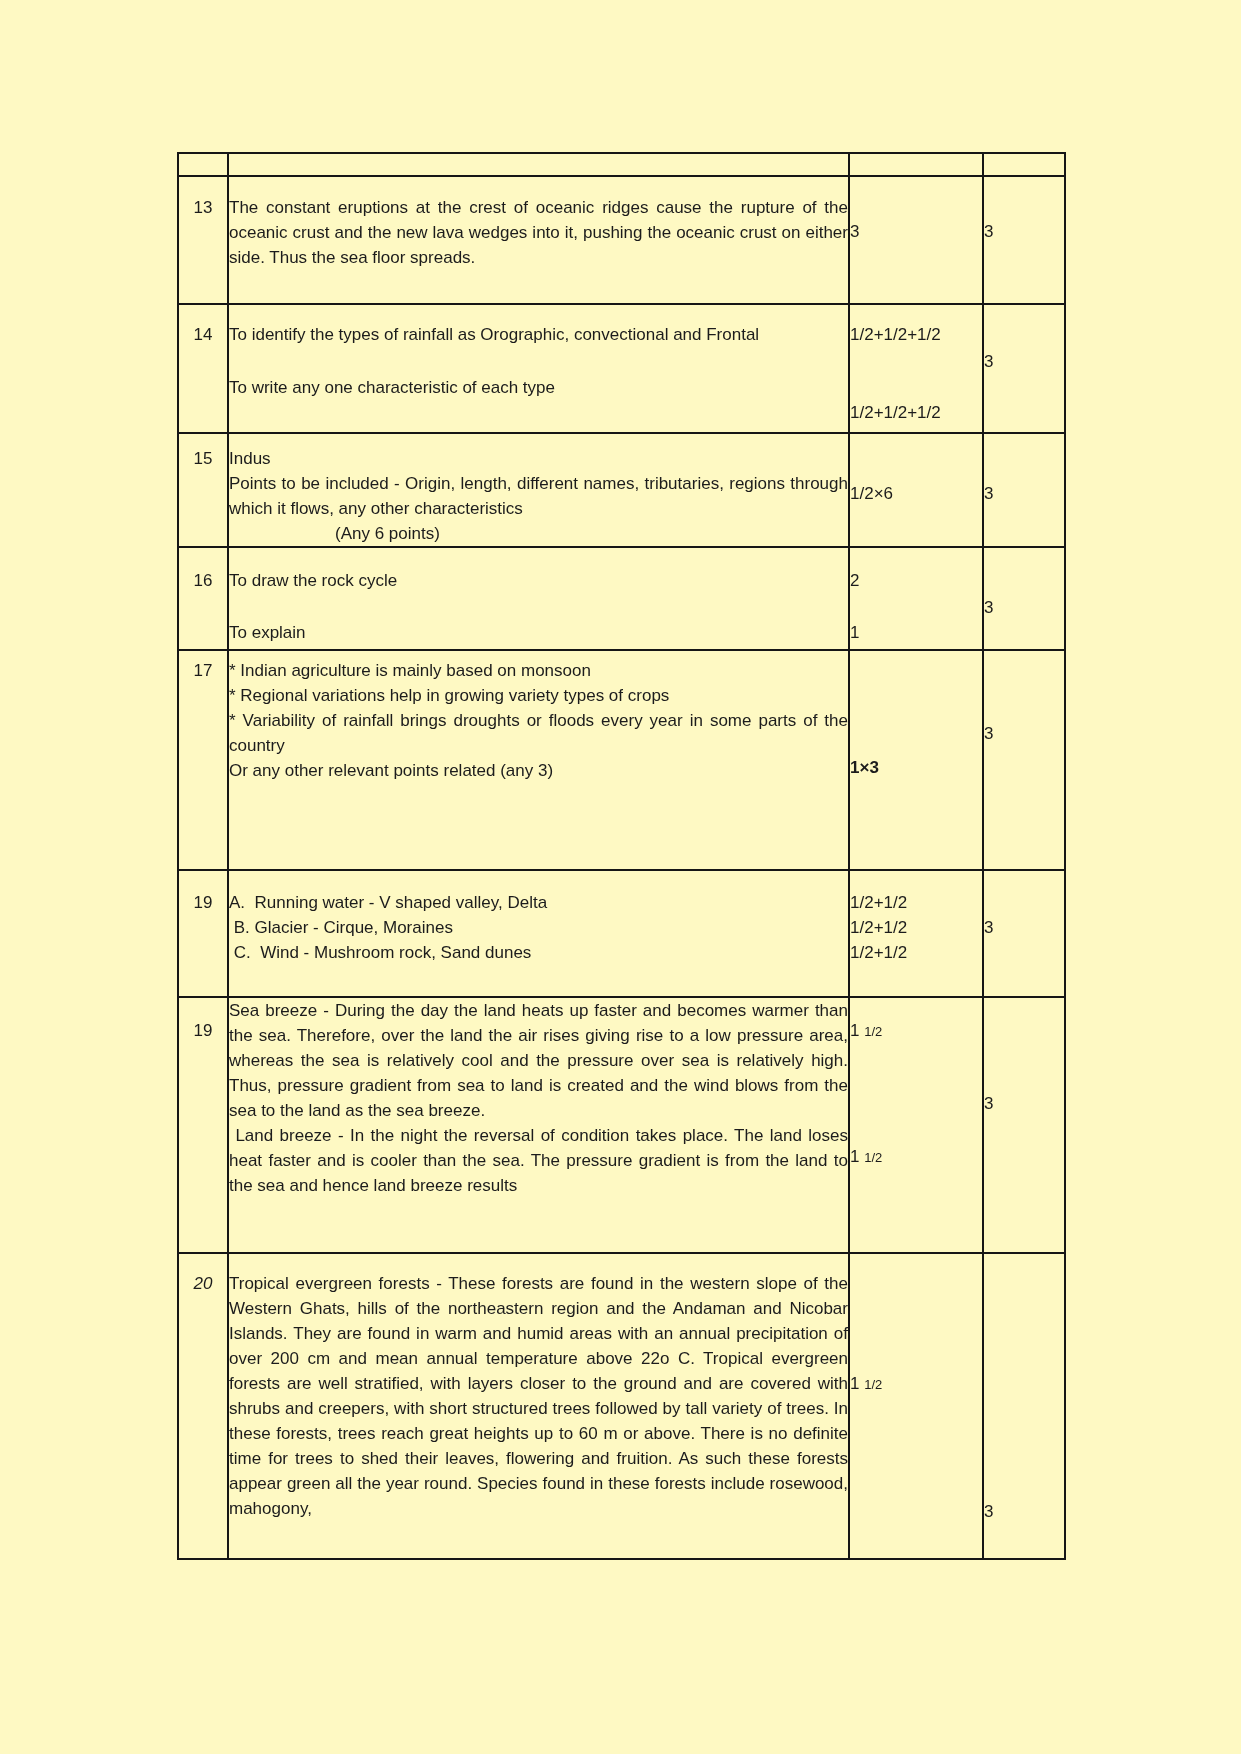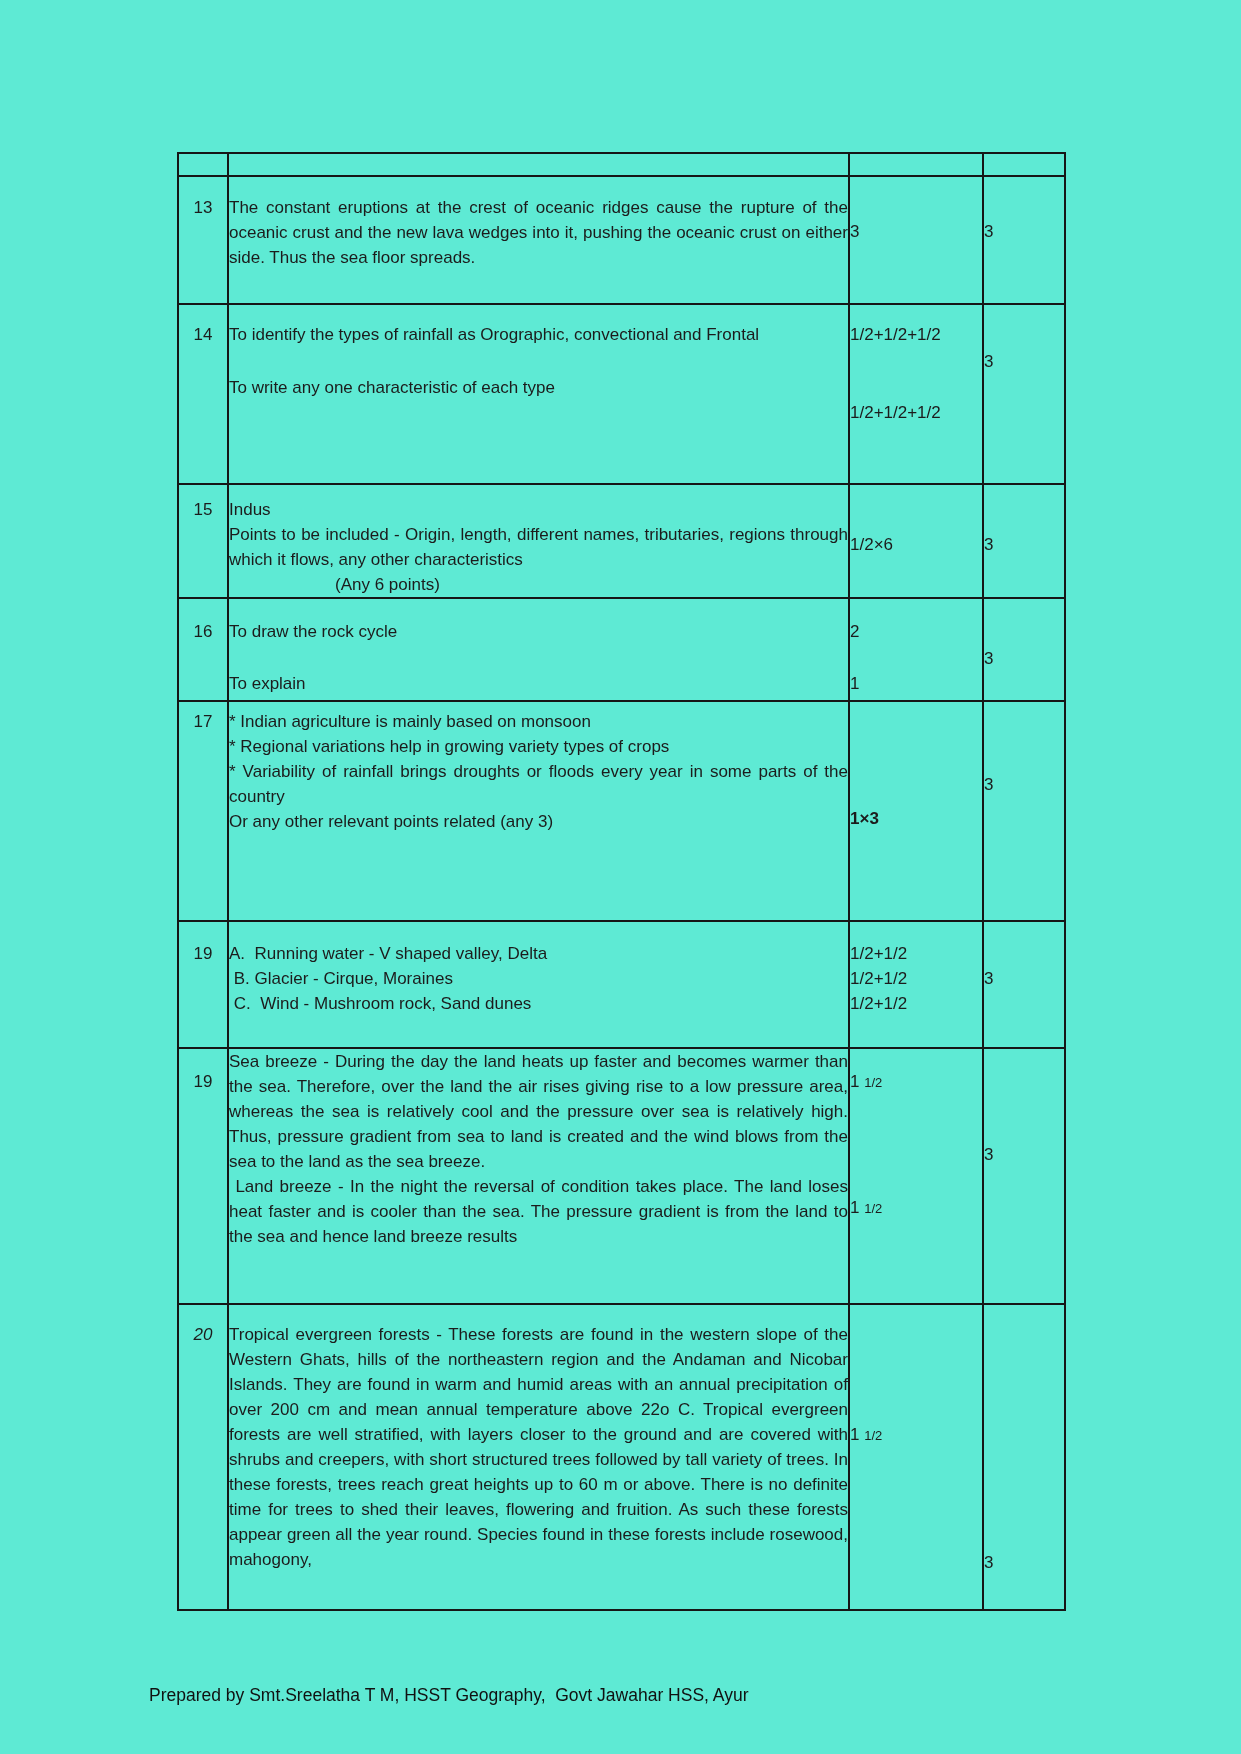--- a/index.html
+++ b/index.html
@@ -1,20 +1,20 @@
 <!DOCTYPE html>
 <html><head>
 <meta charset="utf-8">
 <style>
   html,body{margin:0;padding:0;}
   body{
     width:1241px;height:1754px;position:relative;background:#ffffff;
     font-family:"Liberation Sans",sans-serif;color:#1a1a1a;
   }
-  .sheet{position:absolute;left:0;top:0;width:1241px;height:1754px;background:#5eead4;}
+  .sheet{position:absolute;left:0;top:0;width:1241px;height:1754px;background:#fef9c3;}
   table.mark-table{
     position:absolute;left:177px;top:152px;width:887px;
     border-collapse:collapse;table-layout:fixed;
   }
   table.mark-table td{
     border:2px solid #161616;vertical-align:top;padding:0;
     font-size:17px;line-height:25px;color:#1c1c1c;
     overflow:hidden;
   }
   td.c-num{text-align:center;}
@@ -58,21 +58,21 @@
         <p class="just" style="padding-top:18px;">The constant eruptions at the crest of oceanic ridges cause the rupture of the oceanic crust and the new lava wedges into it, pushing the oceanic crust on either side. Thus the sea floor spreads.</p>
       </td>
       <td class="c-split">
         <p style="padding-top:42px;">3</p>
       </td>
       <td class="c-total">
         <p style="padding-top:42px;">3</p>
       </td>
     </tr>
 
-    <tr style="height:180px;margin-left:16px;">
+    <tr style="height:129px;margin-left:16px;">
       <td class="c-num">
         <p style="padding-top:17px;">14</p>
       </td>
       <td class="c-ans">
         <p class="just" style="padding-top:17px;">To identify the types of rainfall as Orographic, convectional and Frontal</p>
         <p style="margin-top:28px;">To write any one characteristic of each type</p>
       </td>
       <td class="c-split">
         <p style="padding-top:17px;">1/2+1/2+1/2</p>
         <p style="margin-top:53px;">1/2+1/2+1/2</p>
@@ -180,14 +180,13 @@
       <td class="c-split">
         <p style="padding-top:117px;"><span>1</span> <span class="frac-sm">1/2</span></p>
       </td>
       <td class="c-total">
         <p style="padding-top:245px;">3</p>
       </td>
     </tr>
   </tbody>
     </table>
 
-  <div class="footer">Prepared by Smt.Sreelatha T M, HSST Geography,  Govt Jawahar HSS, Ayur</div>
 </div>
 
 </body></html>

